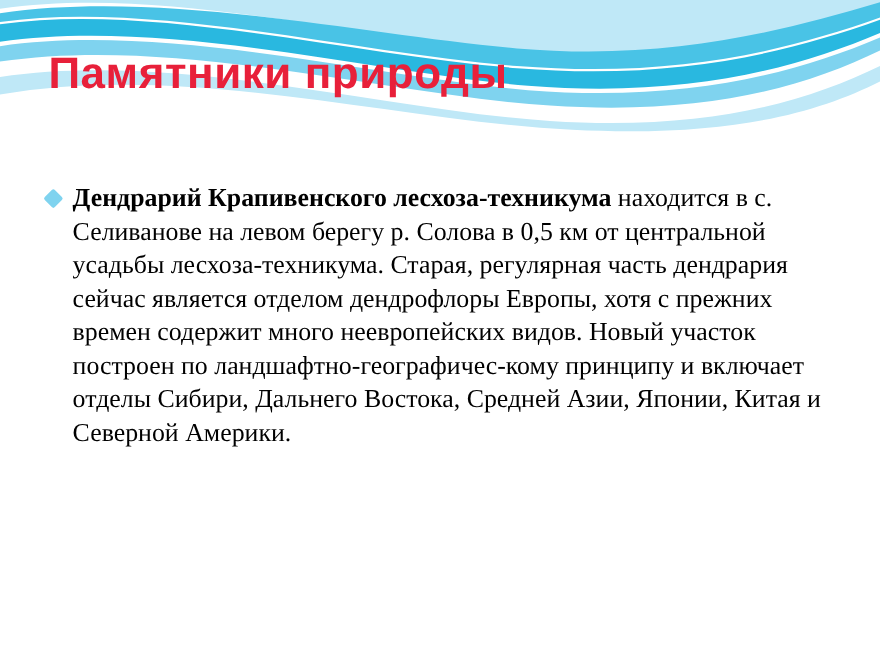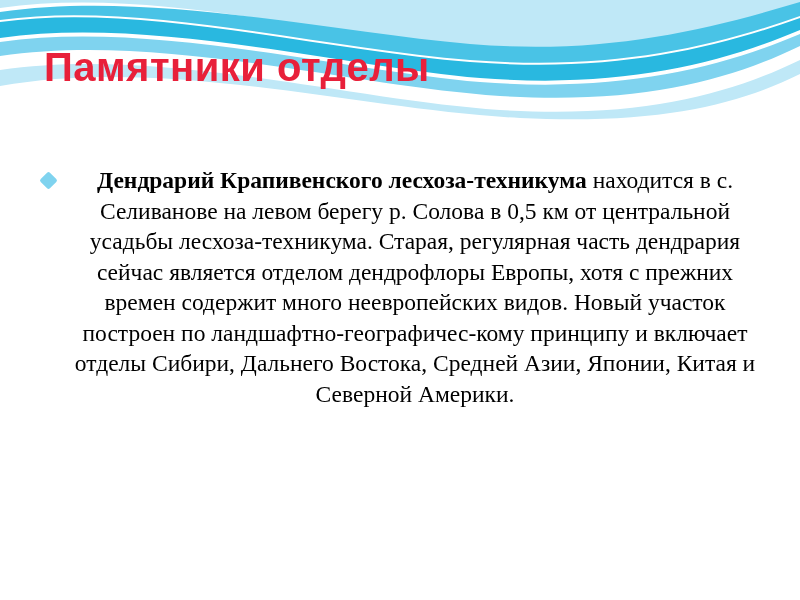--- a/index.html
+++ b/index.html
@@ -62,41 +62,41 @@
     transform: rotate(45deg);
     border-radius: 2px;
     margin-left: 2px;
   }
   .bullet-text {
     flex: 1 1 auto;
     font-family: "Liberation Serif", serif;
     font-size: 23.5px;
     line-height: 30.5px;
     color: #000000;
-    text-align: center;
+    text-align: left;
   }
   .bullet-text .lead {
     font-weight: bold;
   }
 </style>
 </head>
 <body>
 
 <div class="slide">
 
   <svg class="decor" viewBox="0 0 800 130" preserveAspectRatio="none">
     <path d="M0,8 C150,-14 330,36 470,48 C600,59 700,36 800,6 L800,0 L0,0 Z" fill="#bfe8f7"></path>
     <path d="M0,20 C140,0 320,48 470,60 C610,71 710,48 800,16 L800,2 C700,32 600,55 470,44 C330,32 150,-10 0,12 Z" fill="#49c3e6"></path>
     <path d="M0,38 C150,16 340,66 480,78 C620,89 720,64 800,30 L800,18 C710,50 610,73 470,62 C320,50 140,2 0,22 Z" fill="#29b8e0"></path>
     <path d="M0,56 C160,32 350,86 500,96 C640,105 730,80 800,46 L800,34 C720,68 620,93 480,82 C340,70 150,20 0,42 Z" fill="#7fd3ef"></path>
     <path d="M0,86 C170,56 360,110 520,118 C660,125 740,104 800,74 L800,60 C730,94 640,119 500,110 C350,100 160,46 0,70 Z" fill="#bfe8f7"></path>
     <path d="M520,0 C560,26 640,40 800,34 L800,0 Z" fill="#ffffff" opacity="0.0"></path>
   </svg>
 
-  <div class="slide-title">Памятники отделы</div>
+  <div class="slide-title">Памятники природы</div>
 
   <div class="body-block">
     <div class="bullet-row">
       <div class="bullet-marker">
         <div class="diamond"></div>
       </div>
       <div class="bullet-text">
         <span class="lead">Дендрарий Крапивенского лесхоза-техникума</span><span> находится в с. Селиванове на левом берегу р. Солова в 0,5 км от центральной усадьбы лесхоза-техникума. Старая, регулярная часть дендрария сейчас является отделом дендрофлоры Европы, хотя с прежних времен содержит много неевропейских видов. Новый участок построен по ландшафтно-географичес-кому принципу и включает отделы Сибири, Дальнего Востока, Средней Азии, Японии, Китая и Северной Америки.</span>
       </div>
     </div>

